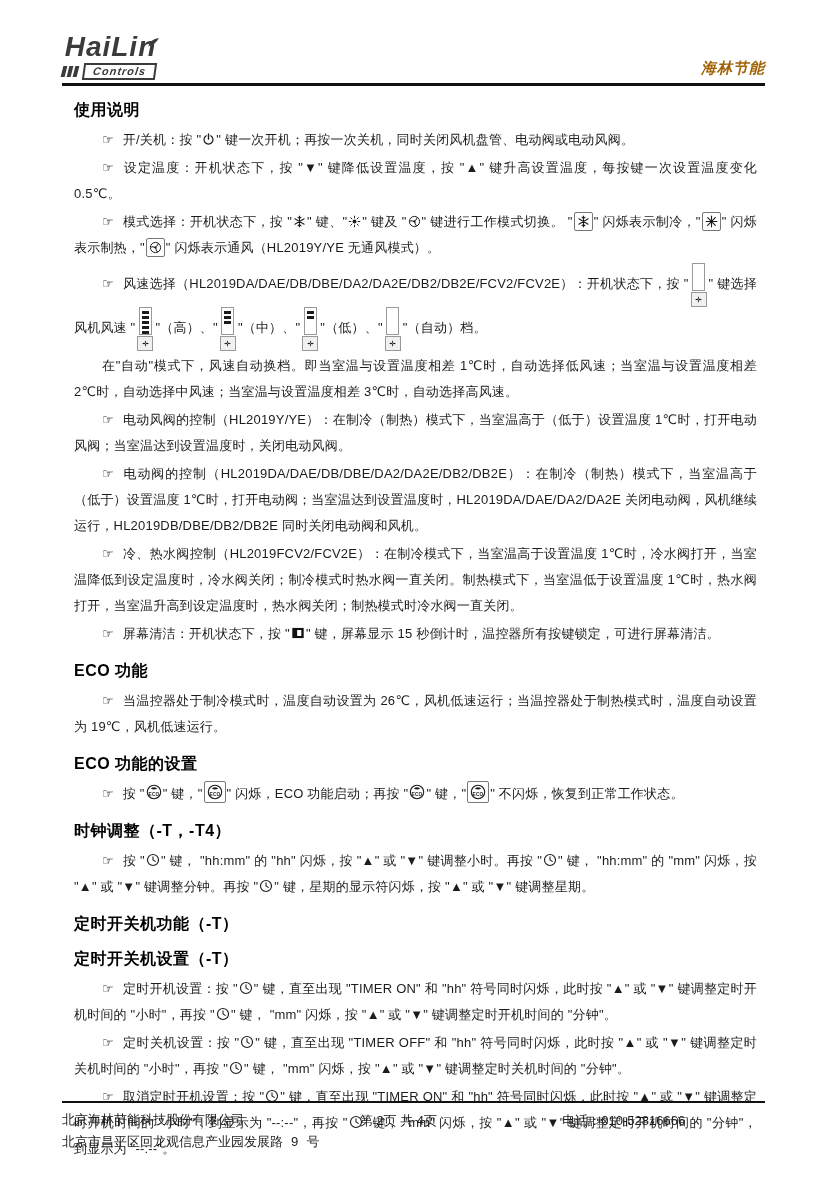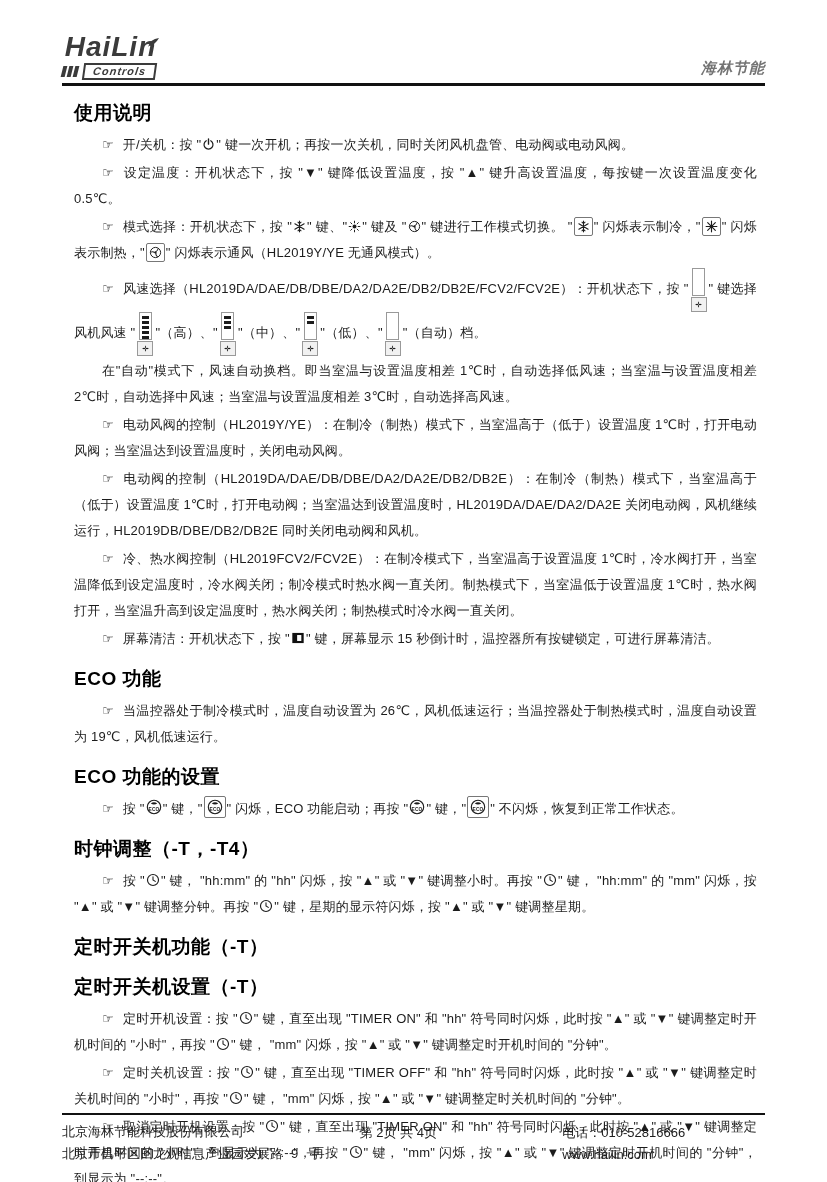--- a/index.html
+++ b/index.html
@@ -12,25 +12,25 @@
   }
   
   .header{margin:34px 62px 0 62px;display:flex;justify-content:space-between;align-items:flex-end;}
   .logo{display:inline-block;text-align:right;}
   .logo-word{position:relative;font-style:italic;font-weight:900;font-size:28px;line-height:26px;color:#3b3b3b;letter-spacing:1px;}
   .logo-leaf{position:absolute;top:-7px;right:-4px;}
   .logo-sub{display:flex;align-items:center;margin-top:3px;}
   .lbars{display:inline-flex;margin-right:3px;}
   .lbars i{width:4px;height:11px;background:#3b3b3b;display:inline-block;margin-right:2px;transform:skewX(-14deg);}
   .lbox{border:2px solid #3b3b3b;font-style:italic;font-weight:bold;font-size:11px;line-height:13px;padding:0 8px;color:#3b3b3b;transform:skewX(-8deg);letter-spacing:1px;}
-  .brand-right{font-family:"Liberation Serif","DejaVu Serif",serif;font-style:italic;font-weight:bold;font-size:15px;color:#737373;padding-bottom:2px;letter-spacing:1px;}
+  .brand-right{font-family:"Liberation Serif","DejaVu Serif",serif;font-style:italic;font-weight:bold;font-size:15px;color:#a16207;padding-bottom:2px;letter-spacing:1px;}
   .top-rule{height:3px;background:#111;margin:3px 62px 0 62px;}
   
   .content{margin:8px 70px 0 74px;font-size:13px;}
-  .sec-heading{font-size:19px;font-weight:bold;color:#000;margin:14px 0 6px 0;letter-spacing:0.5px;}
+  .sec-heading{font-size:16px;font-weight:bold;color:#000;margin:14px 0 6px 0;letter-spacing:0.5px;}
   .para{margin:2px 0;line-height:26px;text-indent:28px;letter-spacing:0.2px;text-align:justify;}
   .bullet{font-size:13px;margin-right:9px;color:#111;display:inline;}
   .txt{white-space:pre-wrap;}
   
   .icon{display:inline-flex;vertical-align:-2px;line-height:0;margin:0 1px;}
   .box{display:inline-flex;border:1px solid #777;border-radius:2px;padding:2px;background:#fff;vertical-align:-5px;}
   .fanspeed{display:inline-flex;flex-direction:column;align-items:center;vertical-align:middle;margin:0 2px;}
   .bars{width:13px;height:28px;border:1px solid #999;display:flex;flex-direction:column;align-items:center;padding-top:3px;gap:2px;background:#fff;box-sizing:border-box;}
   .bars i{width:7px;height:3px;background:#1c1c1c;display:block;}
   .fbtn{width:16px;height:15px;border:1px solid #999;background:#f1f1f1;display:flex;align-items:center;justify-content:center;margin-top:1px;box-sizing:border-box;}
@@ -326,16 +326,15 @@
   <div class="footer-cols">
     <div class="f-left">
       <div>北京海林节能科技股份有限公司</div>
       <div>北京市昌平区回龙观信息产业园发展路 9 号</div>
     </div>
     <div class="f-center">
       <div>第 2页  共 4页</div>
     </div>
     <div class="f-right">
       <div>电话：010-52816666</div>
-      <div>www.hailin.com</div>
     </div>
   </div>
 </div>
 
 </body></html>

